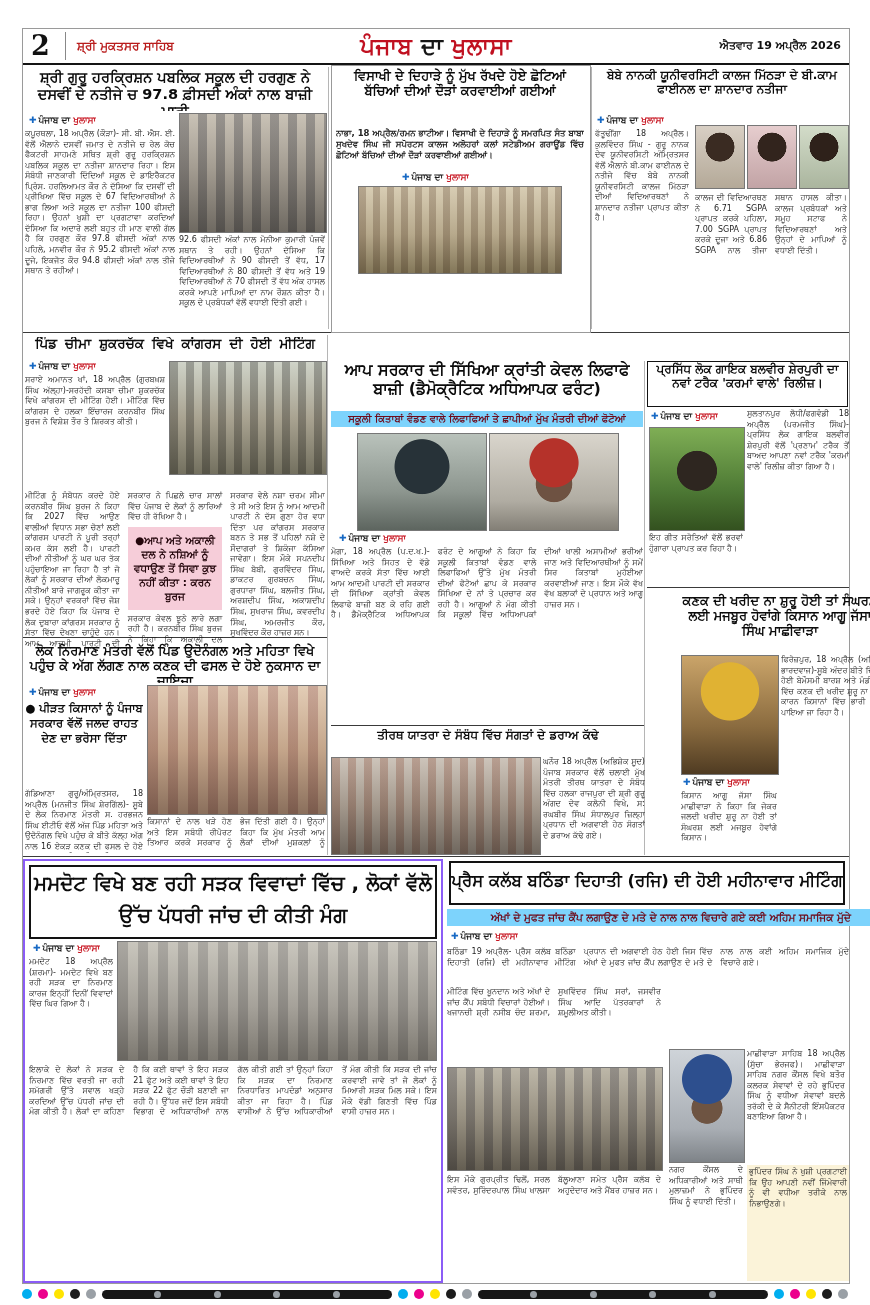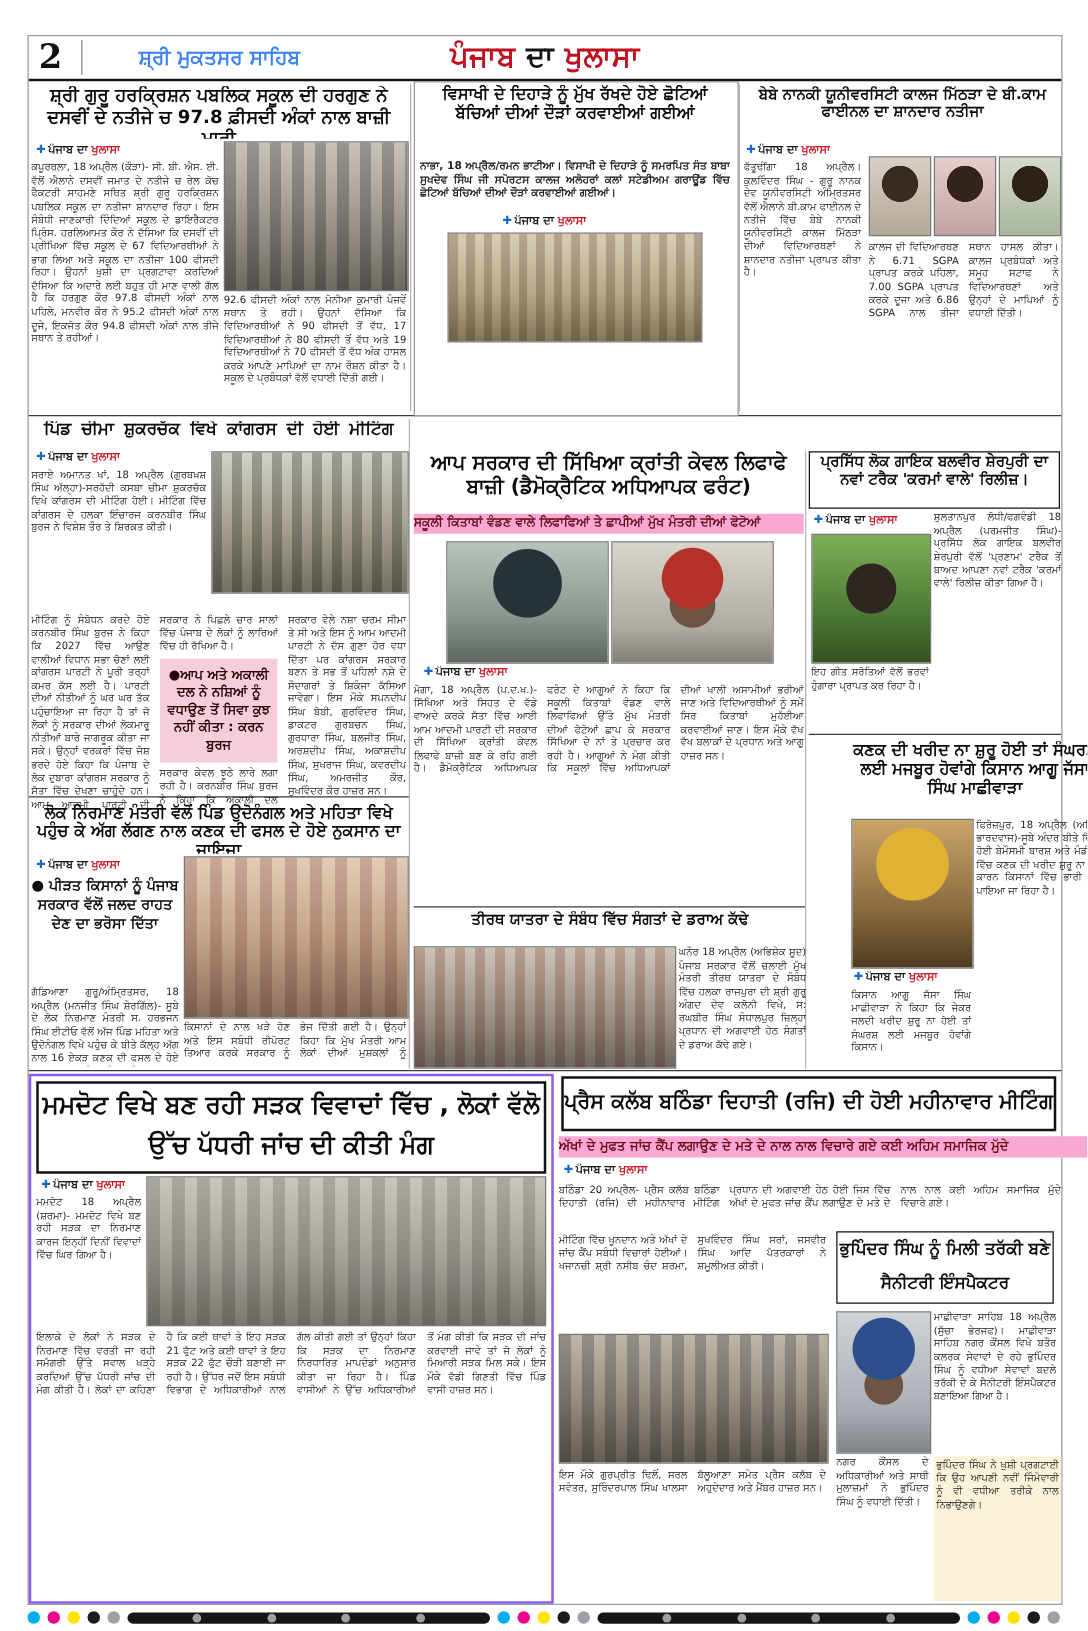--- a/index.html
+++ b/index.html
@@ -3,38 +3,38 @@
 <meta charset="utf-8">
 <style>
   html,body{margin:0;padding:0;background:#fff;}
   .page{position:relative;width:870px;height:1305px;background:#fff;overflow:hidden;
         font-family:"DejaVu Sans",sans-serif;color:#1a1a1a;}
   .abs{position:absolute;}
   .sheet{position:absolute;left:22px;top:28px;width:826px;height:1254px;border:1px solid #9a9a9a;background:#fff;}
   
   .hdr{position:absolute;left:0;top:0;width:826px;height:34px;border-bottom:2px solid #141414;}
   .pgnum{font-family:"DejaVu Serif",serif;font-size:27px;font-weight:700;line-height:32px;color:#111;}
-  .edition{font-size:16px;font-weight:700;line-height:34px;color:#3b82f6;margin-left:34px;}
+  .edition{font-size:12px;font-weight:700;line-height:34px;color:#b91c1c;}
   .masthead{font-size:23px;font-weight:700;line-height:34px;text-align:center;letter-spacing:.5px;}
   .mh-red{color:#c01020;} .mh-black{color:#151515;}
   .hdate{font-size:11px;font-weight:700;line-height:34px;text-align:right;color:#111;}
   .hdr-vline{position:absolute;left:42px;top:3px;width:1px;height:28px;background:#888;}
   
   .hl{font-weight:700;text-align:center;color:#0b0b0b;line-height:1.16;overflow:hidden;}
   .bt{font-size:8px;line-height:1.32;text-align:justify;color:#1d1d1d;overflow:hidden;}
   .lead{font-size:8.5px;font-weight:600;line-height:1.3;text-align:justify;color:#222;overflow:hidden;}
   .cols2{column-count:2;column-gap:8px;}
   .cols3{column-count:3;column-gap:8px;}
   .cols4{column-count:4;column-gap:9px;}
   .tag{font-size:9px;font-weight:700;white-space:nowrap;overflow:hidden;}
   .tag .plus{color:#1769c4;margin-right:2px;}
   .tag .t-red{color:#c81622;}
   .boxed{border:2px solid #121212;}
   .boxed-thin{border:1.5px solid #121212;}
-  .pinkbar{background:#f9a8d4;color:#6e0c1c;font-weight:700;text-align:left;overflow:hidden;}
+  .pinkbar{background:#7dd3fc;color:#6e0c1c;font-weight:700;text-align:center;overflow:hidden;}
   .pullquote{background:#f6cdd9;color:#24060c;font-weight:700;font-size:10.5px;line-height:1.35;
              text-align:center;padding:6px 4px;margin:4px 0;break-inside:avoid;}
   .cream{background:#fbf3d9;}
   .vline{position:absolute;width:1px;background:#b5b5b5;}
   .hline{position:absolute;height:1px;background:#3a3a3a;}
   
   .photo{border:1px solid #777;overflow:hidden;}
   .ph-school{background:linear-gradient(180deg,#c9c2b6 0%,#a49d92 45%,#6e6961 100%),
              repeating-linear-gradient(90deg,rgba(30,35,55,.28) 0 9px,rgba(0,0,0,0) 9px 18px);background-blend-mode:multiply;}
   .ph-kids{background:linear-gradient(180deg,#d8cdb4 0%,#b7a98c 55%,#837759 100%),
@@ -82,20 +82,21 @@
 
     <div class="hdr">
       <div class="abs pgnum" style="left:8px;top:1px;">2</div>
       <div class="hdr-vline"></div>
       <div class="abs edition" style="left:54px;top:0;">ਸ਼੍ਰੀ ਮੁਕਤਸਰ ਸਾਹਿਬ</div>
       <div class="abs masthead" style="left:250px;top:0;width:326px;">
         <span class="mh-red">ਪੰਜਾਬ</span>
         <span class="mh-black">ਦਾ</span>
         <span class="mh-red">ਖੁਲਾਸਾ</span>
       </div>
+      <div class="abs hdate" style="right:8px;top:0;width:180px;">ਐਤਵਾਰ 19 ਅਪ੍ਰੈਲ 2026</div>
     </div>
 
     <div class="vline" style="left:305px;top:38px;height:262px;"></div>
     <div class="vline" style="left:568px;top:38px;height:262px;"></div>
     <div class="hline" style="left:0;top:303px;width:826px;"></div>
     <div class="vline" style="left:304px;top:306px;height:520px;"></div>
     <div class="vline" style="left:621px;top:332px;height:494px;"></div>
     <div class="hline" style="left:0;top:608px;width:304px;"></div>
     <div class="hline" style="left:624px;top:558px;width:202px;"></div>
     <div class="hline" style="left:308px;top:696px;width:313px;"></div>
@@ -206,26 +207,25 @@
       <div class="abs photo ph-road" style="left:92px;top:80px;width:318px;height:118px;"></div>
       <div class="abs bt cols4" style="left:4px;top:204px;width:408px;height:210px;">ਇਲਾਕੇ ਦੇ ਲੋਕਾਂ ਨੇ ਸੜਕ ਦੇ ਨਿਰਮਾਣ ਵਿੱਚ ਵਰਤੀ ਜਾ ਰਹੀ ਸਮੱਗਰੀ ਉੱਤੇ ਸਵਾਲ ਖੜ੍ਹੇ ਕਰਦਿਆਂ ਉੱਚ ਪੱਧਰੀ ਜਾਂਚ ਦੀ ਮੰਗ ਕੀਤੀ ਹੈ। ਲੋਕਾਂ ਦਾ ਕਹਿਣਾ ਹੈ ਕਿ ਕਈ ਥਾਵਾਂ ਤੇ ਇਹ ਸੜਕ 21 ਫੁੱਟ ਅਤੇ ਕਈ ਥਾਵਾਂ ਤੇ ਇਹ ਸੜਕ 22 ਫੁੱਟ ਚੌੜੀ ਬਣਾਈ ਜਾ ਰਹੀ ਹੈ। ਉੱਧਰ ਜਦੋਂ ਇਸ ਸਬੰਧੀ ਵਿਭਾਗ ਦੇ ਅਧਿਕਾਰੀਆਂ ਨਾਲ ਗੱਲ ਕੀਤੀ ਗਈ ਤਾਂ ਉਨ੍ਹਾਂ ਕਿਹਾ ਕਿ ਸੜਕ ਦਾ ਨਿਰਮਾਣ ਨਿਰਧਾਰਿਤ ਮਾਪਦੰਡਾਂ ਅਨੁਸਾਰ ਕੀਤਾ ਜਾ ਰਿਹਾ ਹੈ। ਪਿੰਡ ਵਾਸੀਆਂ ਨੇ ਉੱਚ ਅਧਿਕਾਰੀਆਂ ਤੋਂ ਮੰਗ ਕੀਤੀ ਕਿ ਸੜਕ ਦੀ ਜਾਂਚ ਕਰਵਾਈ ਜਾਵੇ ਤਾਂ ਜੋ ਲੋਕਾਂ ਨੂੰ ਮਿਆਰੀ ਸੜਕ ਮਿਲ ਸਕੇ। ਇਸ ਮੌਕੇ ਵੱਡੀ ਗਿਣਤੀ ਵਿੱਚ ਪਿੰਡ ਵਾਸੀ ਹਾਜ਼ਰ ਸਨ।</div>
     </div>
 
     <div class="abs" style="left:424px;top:830px;width:402px;height:420px;">
       <div class="abs hl boxed" style="left:2px;top:2px;width:392px;height:40px;font-size:16.5px;line-height:2.2;">ਪ੍ਰੈਸ ਕਲੱਬ ਬਠਿੰਡਾ ਦਿਹਾਤੀ (ਰਜਿ) ਦੀ ਹੋਈ ਮਹੀਨਾਵਾਰ ਮੀਟਿੰਗ</div>
       <div class="abs pinkbar" style="left:0;top:50px;width:448px;height:17px;font-size:10.5px;line-height:17px;">ਅੱਖਾਂ ਦੇ ਮੁਫਤ ਜਾਂਚ ਕੈਂਪ ਲਗਾਉਣ ਦੇ ਮਤੇ ਦੇ ਨਾਲ ਨਾਲ ਵਿਚਾਰੇ ਗਏ ਕਈ ਅਹਿਮ ਸਮਾਜਿਕ ਮੁੱਦੇ</div>
       <div class="abs tag" style="left:4px;top:72px;">
         <span class="plus">✚</span><span>ਪੰਜਾਬ ਦਾ</span> <span class="t-red">ਖੁਲਾਸਾ</span>
       </div>
-      <div class="abs bt cols3" style="left:0;top:88px;width:402px;height:34px;">ਬਠਿੰਡਾ 20 ਅਪ੍ਰੈਲ- ਪ੍ਰੈਸ ਕਲੱਬ ਬਠਿੰਡਾ ਦਿਹਾਤੀ (ਰਜਿ) ਦੀ ਮਹੀਨਾਵਾਰ ਮੀਟਿੰਗ ਪ੍ਰਧਾਨ ਦੀ ਅਗਵਾਈ ਹੇਠ ਹੋਈ ਜਿਸ ਵਿੱਚ ਅੱਖਾਂ ਦੇ ਮੁਫਤ ਜਾਂਚ ਕੈਂਪ ਲਗਾਉਣ ਦੇ ਮਤੇ ਦੇ ਨਾਲ ਨਾਲ ਕਈ ਅਹਿਮ ਸਮਾਜਿਕ ਮੁੱਦੇ ਵਿਚਾਰੇ ਗਏ।</div>
+      <div class="abs bt cols3" style="left:0;top:88px;width:402px;height:34px;">ਬਠਿੰਡਾ 19 ਅਪ੍ਰੈਲ- ਪ੍ਰੈਸ ਕਲੱਬ ਬਠਿੰਡਾ ਦਿਹਾਤੀ (ਰਜਿ) ਦੀ ਮਹੀਨਾਵਾਰ ਮੀਟਿੰਗ ਪ੍ਰਧਾਨ ਦੀ ਅਗਵਾਈ ਹੇਠ ਹੋਈ ਜਿਸ ਵਿੱਚ ਅੱਖਾਂ ਦੇ ਮੁਫਤ ਜਾਂਚ ਕੈਂਪ ਲਗਾਉਣ ਦੇ ਮਤੇ ਦੇ ਨਾਲ ਨਾਲ ਕਈ ਅਹਿਮ ਸਮਾਜਿਕ ਮੁੱਦੇ ਵਿਚਾਰੇ ਗਏ।</div>
       <div class="abs bt cols2" style="left:0;top:128px;width:214px;height:76px;">ਮੀਟਿੰਗ ਵਿੱਚ ਖੂਨਦਾਨ ਅਤੇ ਅੱਖਾਂ ਦੇ ਜਾਂਚ ਕੈਂਪ ਸਬੰਧੀ ਵਿਚਾਰਾਂ ਹੋਈਆਂ। ਖਜਾਨਚੀ ਸ਼੍ਰੀ ਨਸੀਬ ਚੰਦ ਸ਼ਰਮਾ, ਸੁਖਵਿੰਦਰ ਸਿੰਘ ਸਰਾਂ, ਜਸਵੀਰ ਸਿੰਘ ਆਦਿ ਪੱਤਰਕਾਰਾਂ ਨੇ ਸ਼ਮੂਲੀਅਤ ਕੀਤੀ।</div>
       <div class="abs photo ph-press" style="left:0;top:208px;width:214px;height:102px;"></div>
       <div class="abs bt cols2" style="left:0;top:316px;width:214px;height:102px;">ਇਸ ਮੌਕੇ ਗੁਰਪ੍ਰੀਤ ਢਿਲੋਂ, ਸਰਲ ਸਵੰਤਰ, ਸੁਰਿੰਦਰਪਾਲ ਸਿੰਘ ਖਾਲਸਾ ਬੱਲੂਆਣਾ ਸਮੇਤ ਪ੍ਰੈਸ ਕਲੱਬ ਦੇ ਅਹੁਦੇਦਾਰ ਅਤੇ ਮੈਂਬਰ ਹਾਜ਼ਰ ਸਨ।</div>
 
-      <div class="abs hl boxed-thin" style="left:222px;top:126px;width:172px;height:56px;font-size:13.5px;line-height:2.0;">ਭੁਪਿੰਦਰ ਸਿੰਘ ਨੂੰ ਮਿਲੀ ਤਰੱਕੀ ਬਣੇ ਸੈਨੀਟਰੀ ਇੰਸਪੈਕਟਰ</div>
       <div class="abs photo ph-blueturban" style="left:222px;top:190px;width:74px;height:112px;"></div>
       <div class="abs bt" style="left:300px;top:190px;width:98px;height:112px;">ਮਾਛੀਵਾੜਾ ਸਾਹਿਬ 18 ਅਪ੍ਰੈਲ (ਸੁੱਚਾ ਭੇਰਜਫ)। ਮਾਛੀਵਾੜਾ ਸਾਹਿਬ ਨਗਰ ਕੌਂਸਲ ਵਿਖੇ ਬਤੌਰ ਕਲਰਕ ਸੇਵਾਵਾਂ ਦੇ ਰਹੇ ਭੁਪਿੰਦਰ ਸਿੰਘ ਨੂੰ ਵਧੀਆ ਸੇਵਾਵਾਂ ਬਦਲੇ ਤਰੱਕੀ ਦੇ ਕੇ ਸੈਨੀਟਰੀ ਇੰਸਪੈਕਟਰ ਬਣਾਇਆ ਗਿਆ ਹੈ।</div>
       <div class="abs bt" style="left:222px;top:306px;width:74px;height:112px;">ਨਗਰ ਕੌਂਸਲ ਦੇ ਅਧਿਕਾਰੀਆਂ ਅਤੇ ਸਾਥੀ ਮੁਲਾਜ਼ਮਾਂ ਨੇ ਭੁਪਿੰਦਰ ਸਿੰਘ ਨੂੰ ਵਧਾਈ ਦਿੱਤੀ।</div>
       <div class="abs bt cream" style="left:300px;top:306px;width:98px;height:112px;padding:2px;">ਭੁਪਿੰਦਰ ਸਿੰਘ ਨੇ ਖੁਸ਼ੀ ਪ੍ਰਗਟਾਈ ਕਿ ਉਹ ਆਪਣੀ ਨਵੀਂ ਜਿੰਮੇਵਾਰੀ ਨੂੰ ਵੀ ਵਧੀਆ ਤਰੀਕੇ ਨਾਲ ਨਿਭਾਉਣਗੇ।</div>
     </div>
 
   </div>
 
   <div class="marks">
       <span class="regdot" style="background: rgb(0, 174, 239);"></span>

